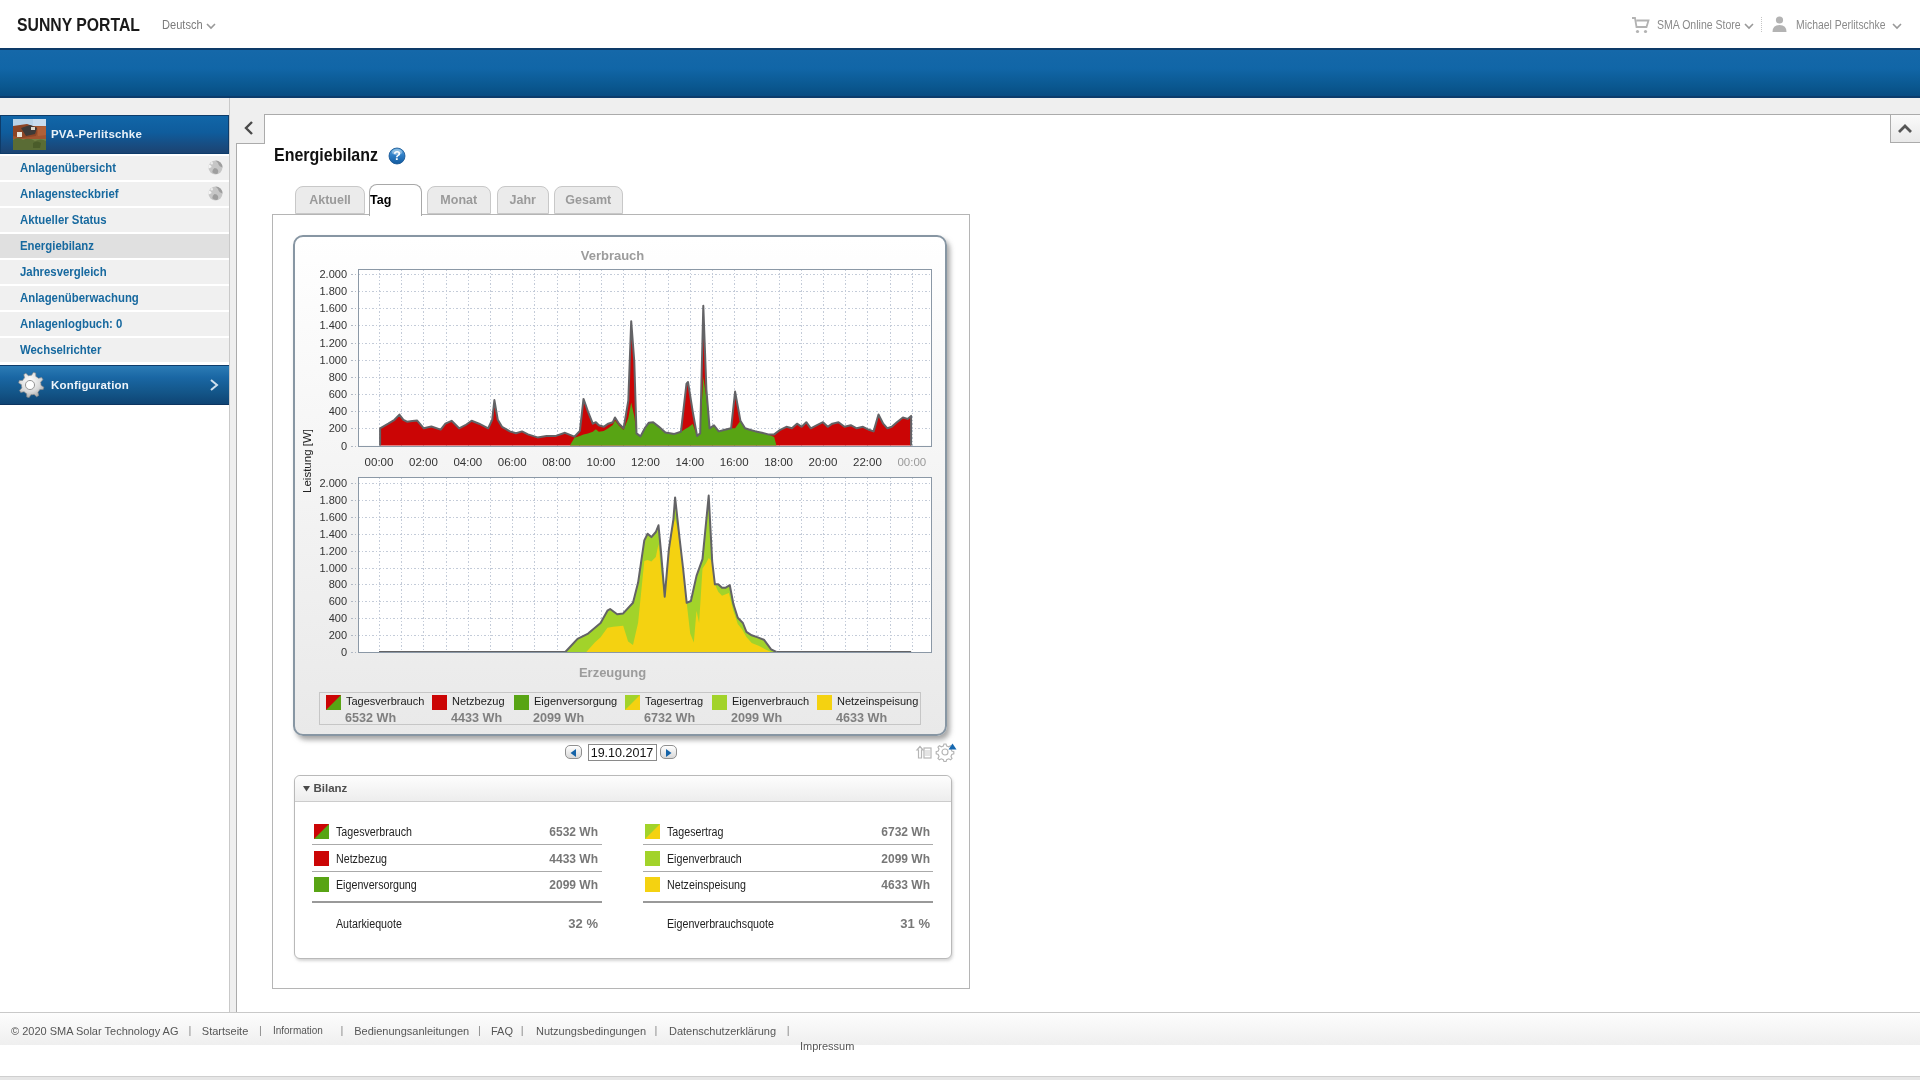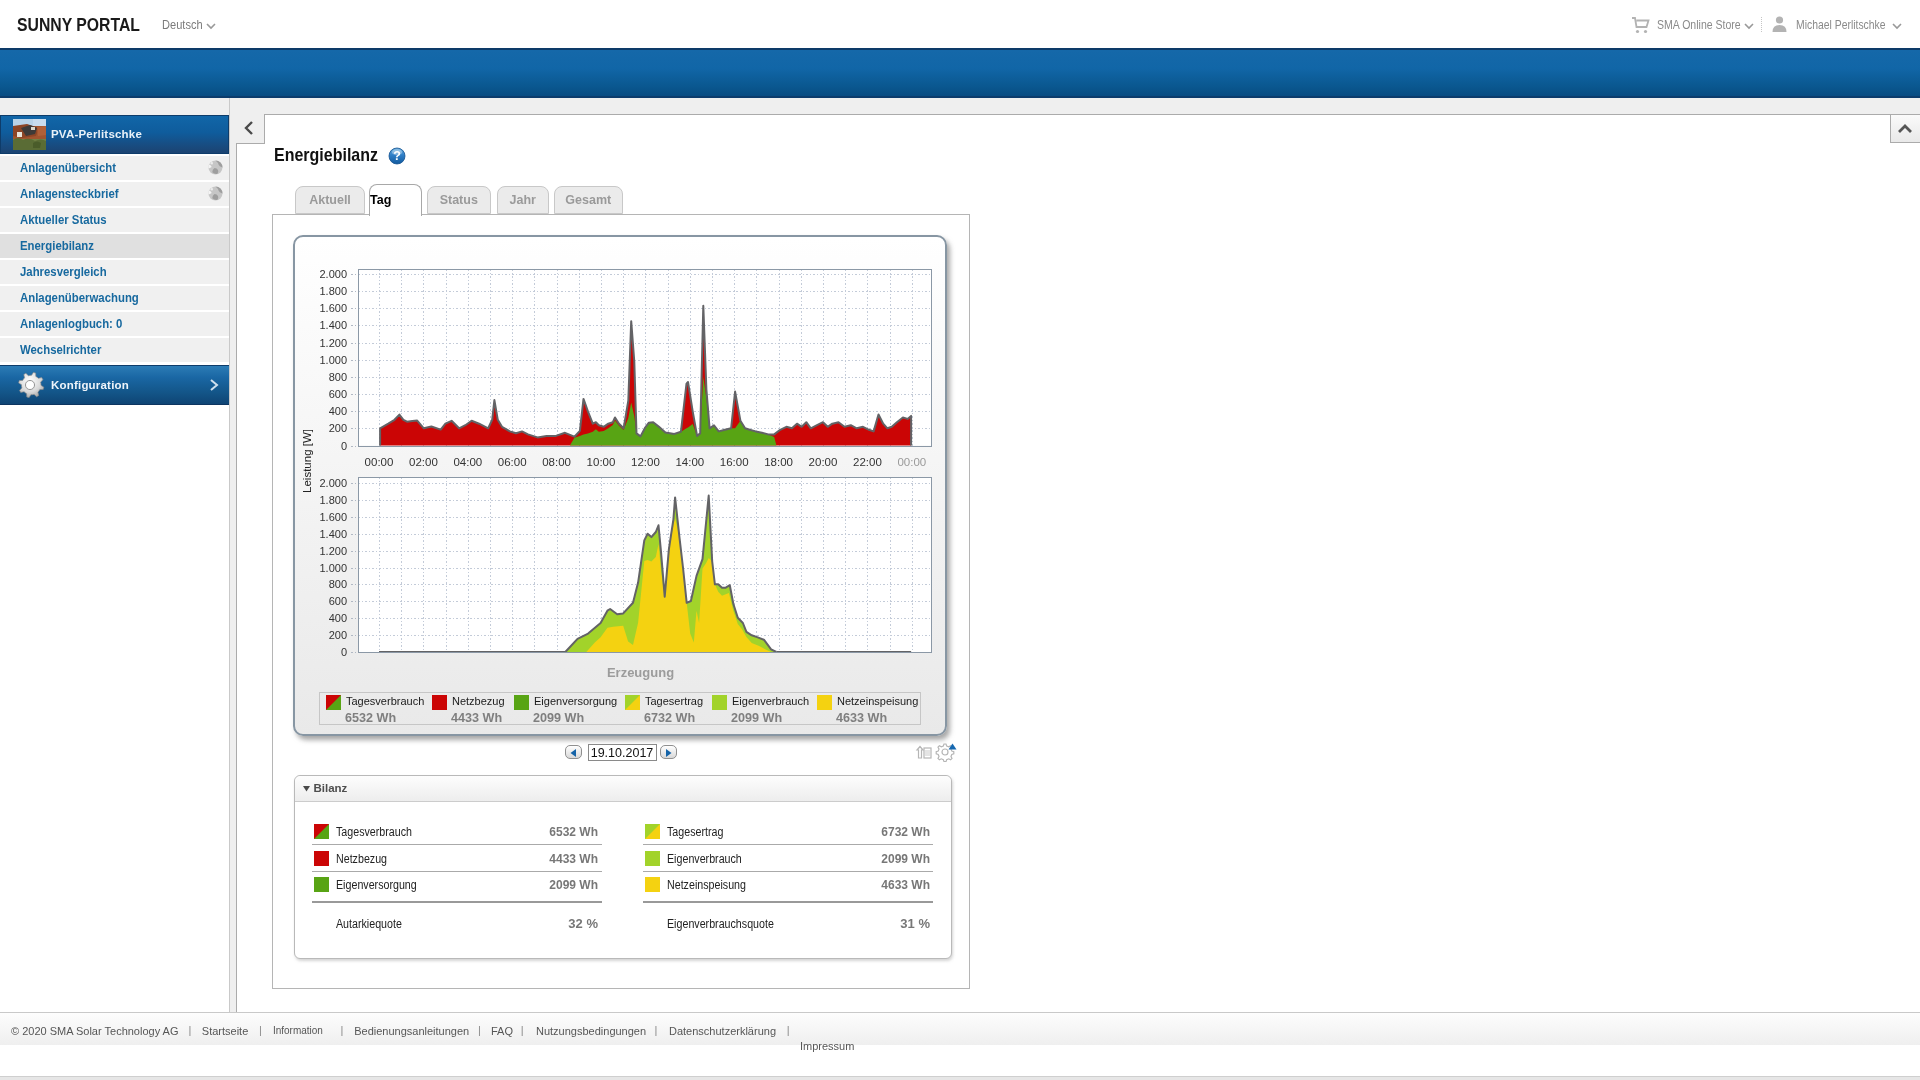--- a/index.html
+++ b/index.html
@@ -140,29 +140,30 @@
         </linearGradient>
       </defs>
     <circle cx="9" cy="9" r="8" fill="url(#hg)" stroke="#11508f" stroke-width="0.8"></circle>
     <ellipse cx="9" cy="5.2" rx="5" ry="3" fill="#ffffff" opacity="0.35"></ellipse>
     <text x="9" y="13.4" text-anchor="middle" font-size="12.5" font-weight="bold" fill="#fff" font-family="Liberation Sans">?</text>
   </svg>
 
   <div id="tabs">
       <div class="abs" style="left:295px;top:186px;width:70px;height:28px;background:#ebebeb;border:1px solid #c8c8c8;border-radius:8px 8px 0 0;text-align:center;line-height:27px;font-size:12.5px;font-weight:bold;color:#9a9a9a;">Aktuell</div>
       <div class="abs" style="left:369px;top:184px;width:53px;height:32px;background:#fff;border:1px solid #a8a8a8;border-bottom:none;border-radius:8px 8px 0 0;z-index:5;text-align:left;line-height:30px;font-size:12.5px;font-weight:bold;color:#000;">Tag</div>
-      <div class="abs" style="left:426.5px;top:186px;width:64.5px;height:28px;background:#ebebeb;border:1px solid #c8c8c8;border-radius:8px 8px 0 0;text-align:center;line-height:27px;font-size:12.5px;font-weight:bold;color:#9a9a9a;">Status</div>
+      <div class="abs" style="left:426.5px;top:186px;width:64.5px;height:28px;background:#ebebeb;border:1px solid #c8c8c8;border-radius:8px 8px 0 0;text-align:center;line-height:27px;font-size:12.5px;font-weight:bold;color:#9a9a9a;">Monat</div>
       <div class="abs" style="left:497px;top:186px;width:51.5px;height:28px;background:#ebebeb;border:1px solid #c8c8c8;border-radius:8px 8px 0 0;text-align:center;line-height:27px;font-size:12.5px;font-weight:bold;color:#9a9a9a;">Jahr</div>
       <div class="abs" style="left:553.5px;top:186px;width:69.5px;height:28px;background:#ebebeb;border:1px solid #c8c8c8;border-radius:8px 8px 0 0;text-align:center;line-height:27px;font-size:12.5px;font-weight:bold;color:#9a9a9a;">Gesamt</div>
     </div>
 
   <div class="abs" style="left:272px;top:214px;width:698px;height:775px;background:#fff;border:1px solid #b5b5b5;"></div>
 
   <div class="abs" style="left:293px;top:235px;width:654px;height:501px;background:linear-gradient(180deg,#ffffff 0%,#f6f6f6 40%,#e9e9e9 100%);border:2px solid #8796a3;border-radius:10px;box-shadow:3px 4px 5px rgba(110,110,110,0.6);"></div>
 
+  <div class="abs" style="left:294px;top:248px;width:637px;text-align:center;font-size:13px;font-weight:bold;color:#9c9c9c;">Verbrauch</div>
 
   <svg id="chartsvg" class="abs" style="left:293px;top:235px;" width="654" height="501" viewBox="0 0 654 501">
       <rect x="65" y="34" width="573" height="176.5" fill="#ffffff" stroke="none"></rect>
       <rect x="65" y="242" width="573" height="175" fill="#ffffff" stroke="none"></rect>
       <line x1="65" y1="193.85" x2="638" y2="193.85" stroke="#c3cbd8" stroke-width="1" stroke-dasharray="1.5,2" shape-rendering="crispEdges"></line>
       <line x1="65" y1="176.7" x2="638" y2="176.7" stroke="#c3cbd8" stroke-width="1" stroke-dasharray="1.5,2" shape-rendering="crispEdges"></line>
       <line x1="65" y1="159.55" x2="638" y2="159.55" stroke="#c3cbd8" stroke-width="1" stroke-dasharray="1.5,2" shape-rendering="crispEdges"></line>
       <line x1="65" y1="142.39999999999998" x2="638" y2="142.39999999999998" stroke="#c3cbd8" stroke-width="1" stroke-dasharray="1.5,2" shape-rendering="crispEdges"></line>
       <line x1="65" y1="125.25" x2="638" y2="125.25" stroke="#c3cbd8" stroke-width="1" stroke-dasharray="1.5,2" shape-rendering="crispEdges"></line>
       <line x1="65" y1="108.1" x2="638" y2="108.1" stroke="#c3cbd8" stroke-width="1" stroke-dasharray="1.5,2" shape-rendering="crispEdges"></line>
@@ -293,21 +294,21 @@
       <text x="352.4" y="231" text-anchor="middle" font-size="11.5" fill="#333" font-family="Liberation Sans">12:00</text>
       <text x="396.8" y="231" text-anchor="middle" font-size="11.5" fill="#333" font-family="Liberation Sans">14:00</text>
       <text x="441.2" y="231" text-anchor="middle" font-size="11.5" fill="#333" font-family="Liberation Sans">16:00</text>
       <text x="485.59999999999997" y="231" text-anchor="middle" font-size="11.5" fill="#333" font-family="Liberation Sans">18:00</text>
       <text x="530" y="231" text-anchor="middle" font-size="11.5" fill="#333" font-family="Liberation Sans">20:00</text>
       <text x="574.4" y="231" text-anchor="middle" font-size="11.5" fill="#333" font-family="Liberation Sans">22:00</text>
       <text x="618.8" y="231" text-anchor="middle" font-size="11.5" fill="#9a9a9a" font-family="Liberation Sans">00:00</text>
       <text x="17.5" y="226" font-size="11.5" fill="#222" font-family="Liberation Sans" transform="rotate(-90 17.5 226)" text-anchor="middle">Leistung [W]</text>
     </svg>
 
-  <div class="abs" style="left:294px;top:665px;width:637px;text-align:center;font-size:13px;font-weight:bold;color:#9c9c9c;margin-left:28px;">Erzeugung</div>
+  <div class="abs" style="left:294px;top:665px;width:637px;text-align:center;font-size:13px;font-weight:bold;color:#9c9c9c;">Erzeugung</div>
 
   <div class="abs" style="left:319px;top:692px;width:602px;height:33px;border:1px solid #c6c6c6;"></div>
   <div id="legend">
       <div class="abs" style="left:326px;top:695px;width:15px;height:15px;"><svg width="15" height="15">
           <rect width="15" height="15" fill="#cb0505"></rect>
           <path d="M15 0 L15 15 L0 15 Z" fill="#58a414"></path>
         </svg></div>
       <div class="abs" style="left:346px;top:695px;font-size:11px;color:#1a1a1a;white-space:nowrap;">Tagesverbrauch</div>
       <div class="abs" style="left:345px;top:710px;font-size:13px;font-weight:bold;color:#7f7f7f;transform:scaleX(0.97);transform-origin:left top;white-space:nowrap;">6532 Wh</div>
       <div class="abs" style="left:432px;top:695px;width:15px;height:15px;"><svg width="15" height="15">

